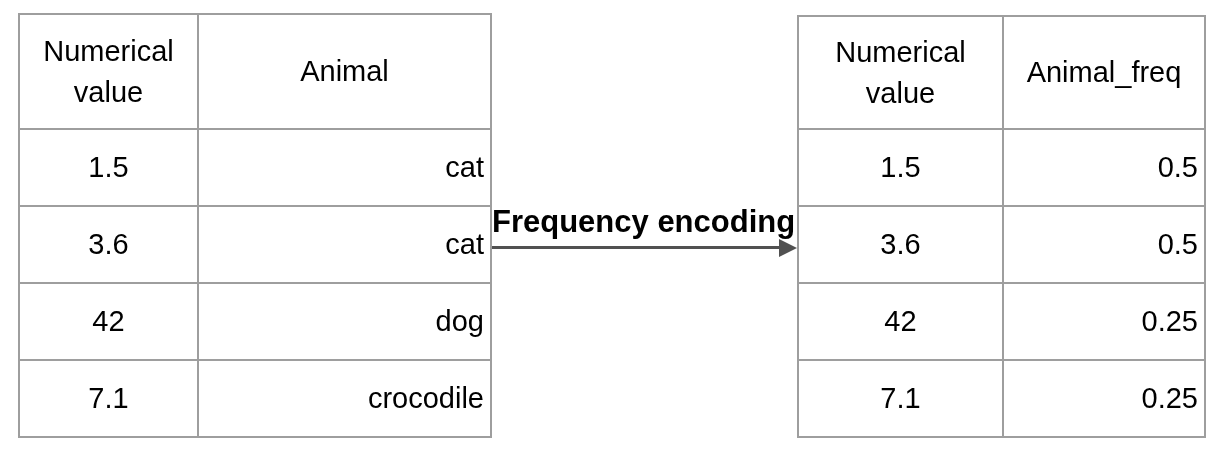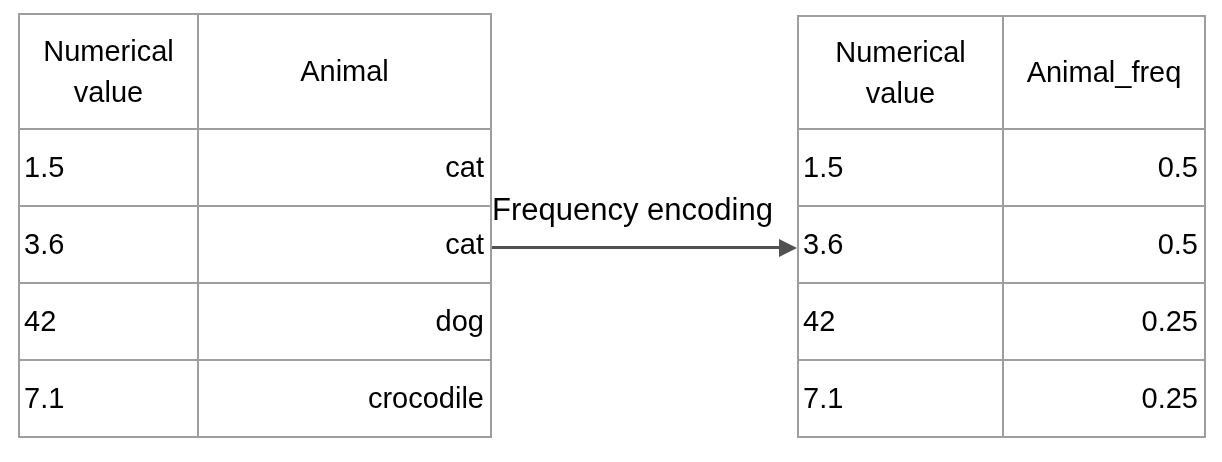--- a/index.html
+++ b/index.html
@@ -33,39 +33,40 @@
     text-align: center;
     vertical-align: middle;
     line-height: 1.38;
     padding: 0 8px;
   }
   .tbl td {
     vertical-align: middle;
     line-height: 1.2;
   }
   td.num {
+    text-align: center;
     padding: 0 4px;
   }
   td.txt {
     text-align: right;
     padding: 0 6px 0 18px;
   }
   .tbl.left  { left: 18px;  top: 13px; width: 474px; height: 425px; }
   .tbl.right { left: 797px; top: 15px; width: 409px; height: 423px; }
   .tbl.left  tr.hdr { height: 115px; }
   .tbl.right tr.hdr { height: 113px; }
 
   .conn-label {
     position: absolute;
     left: 492px;
-    top: 194px;
+    top: 206px;
     width: 254px;
     text-align: center;
     font-size: 31px;
-    font-weight: normal;
+    font-weight: bold;
     line-height: 1.05;
     white-space: nowrap;
     color: var(--label, #000000);
   }
   .arrow-line {
     position: absolute;
     left: 492px;
     top: 246px;
     width: 287px;
     height: 3px;

